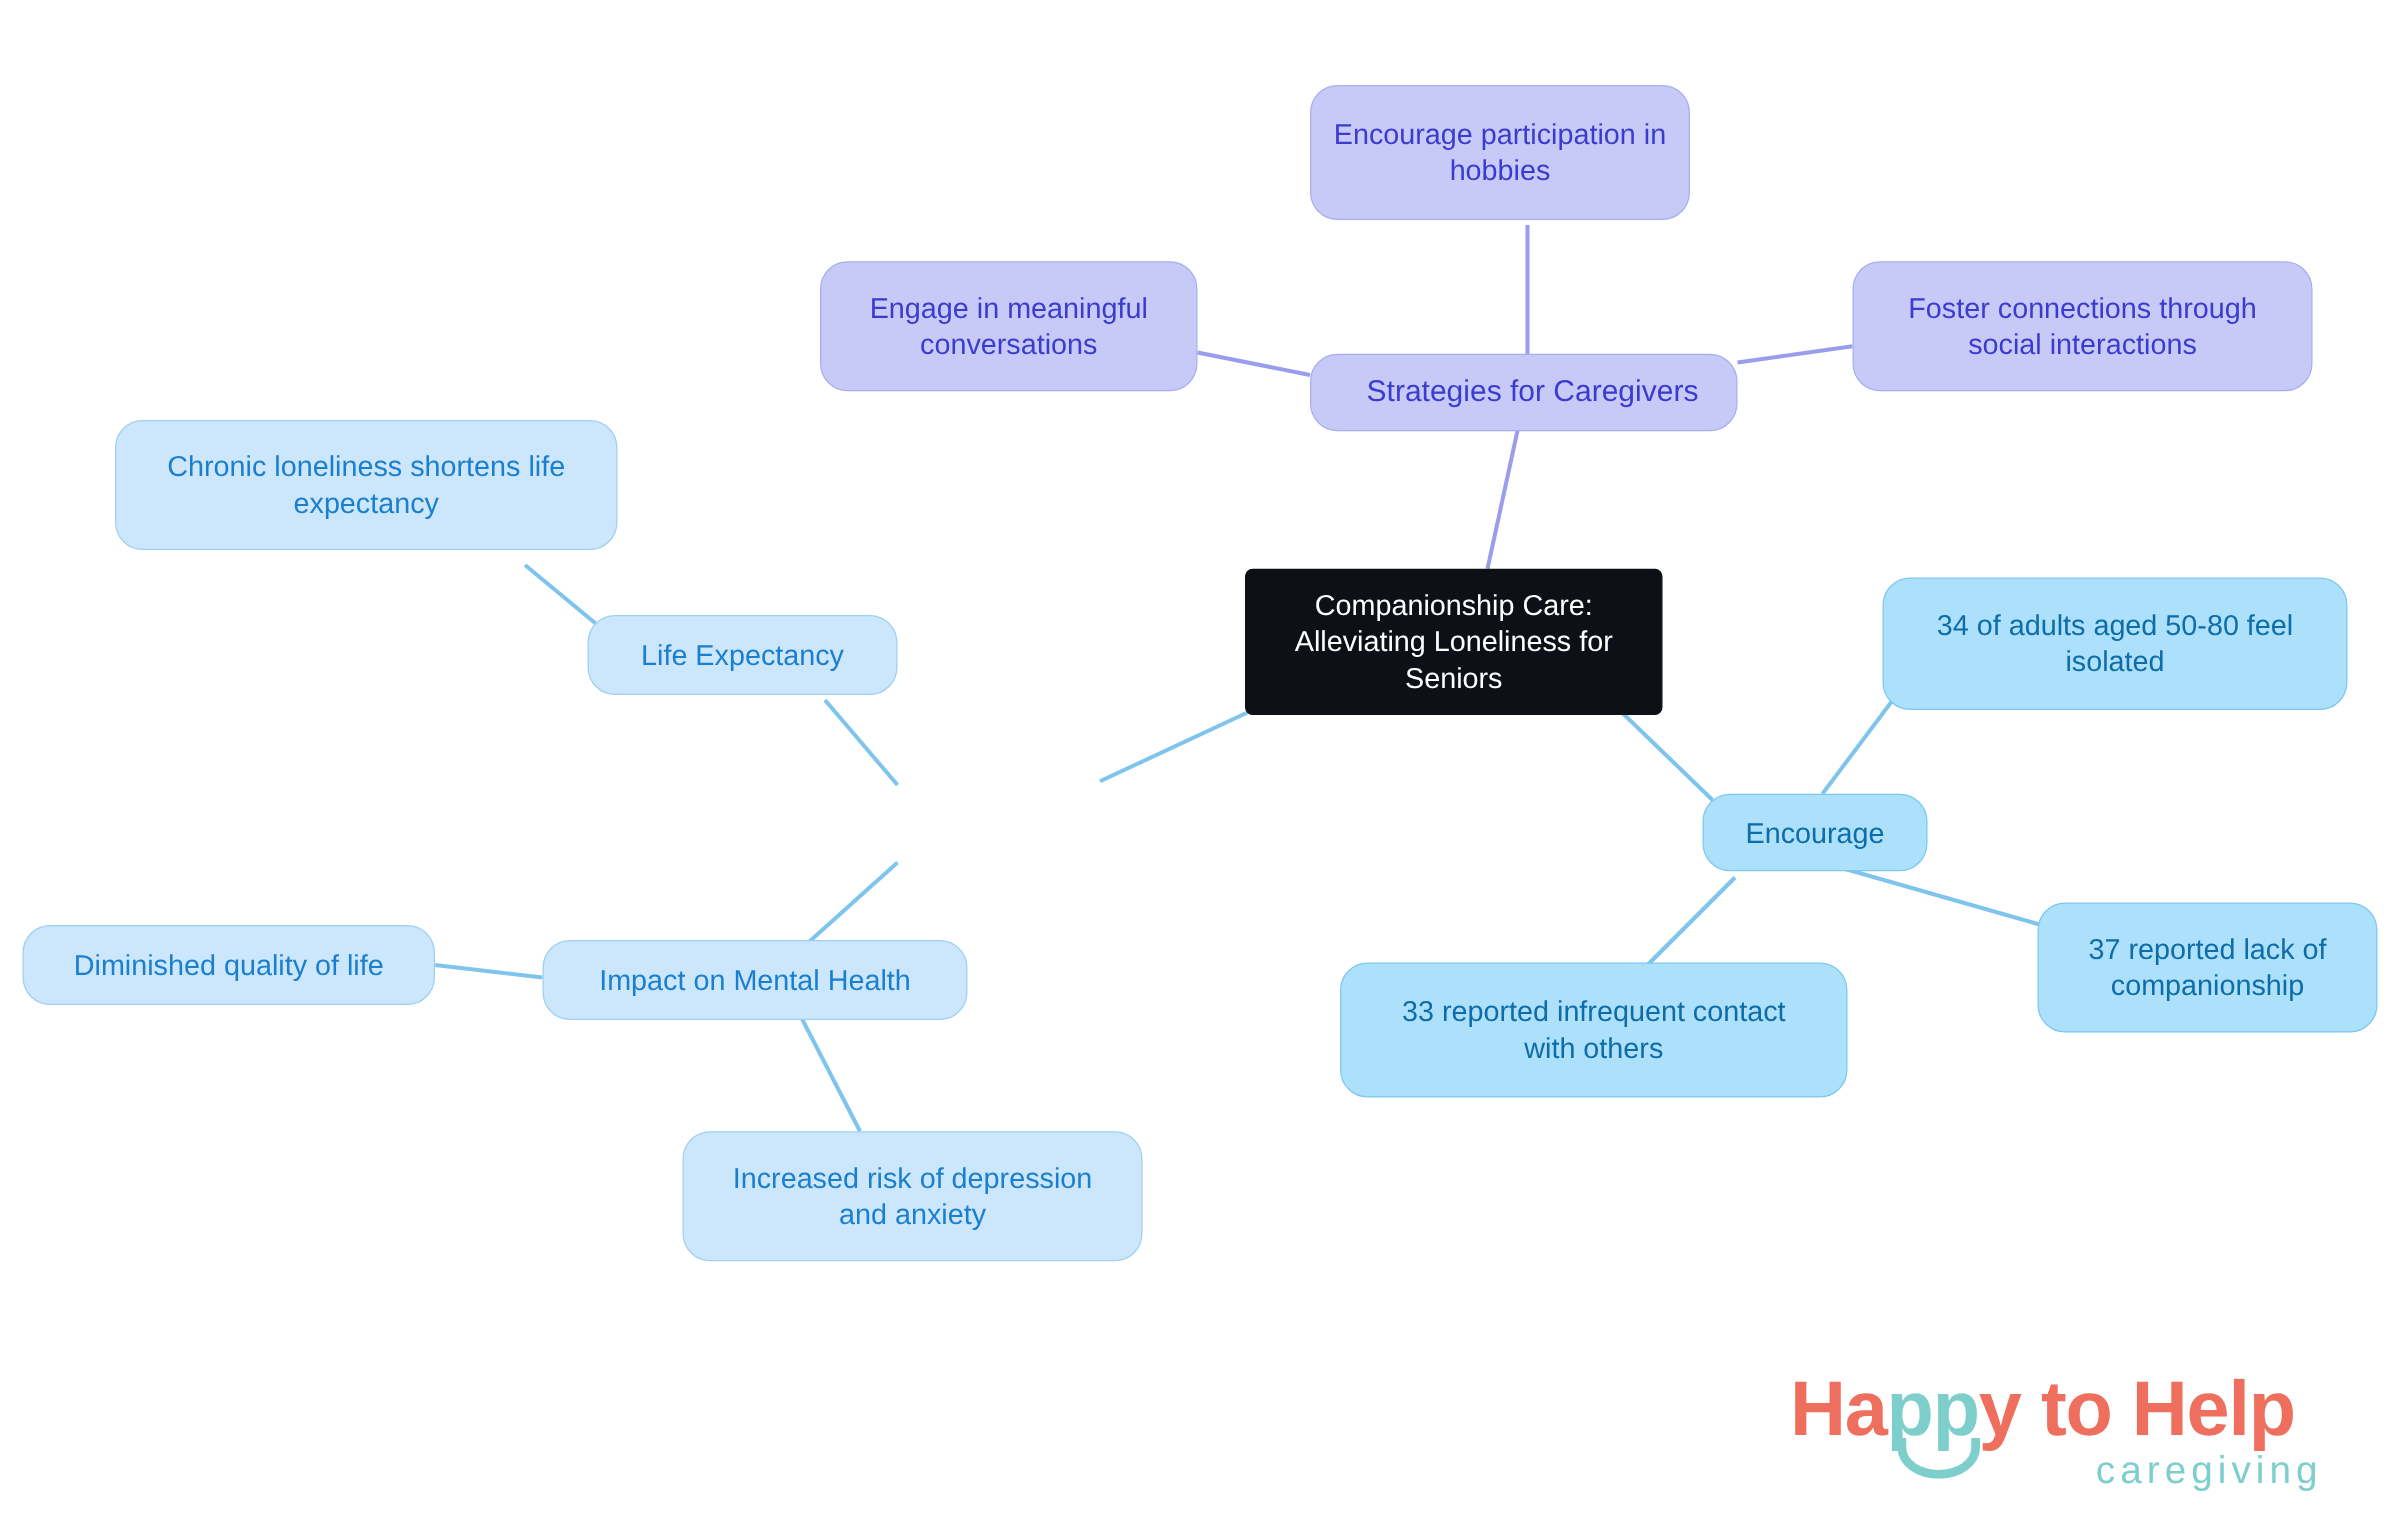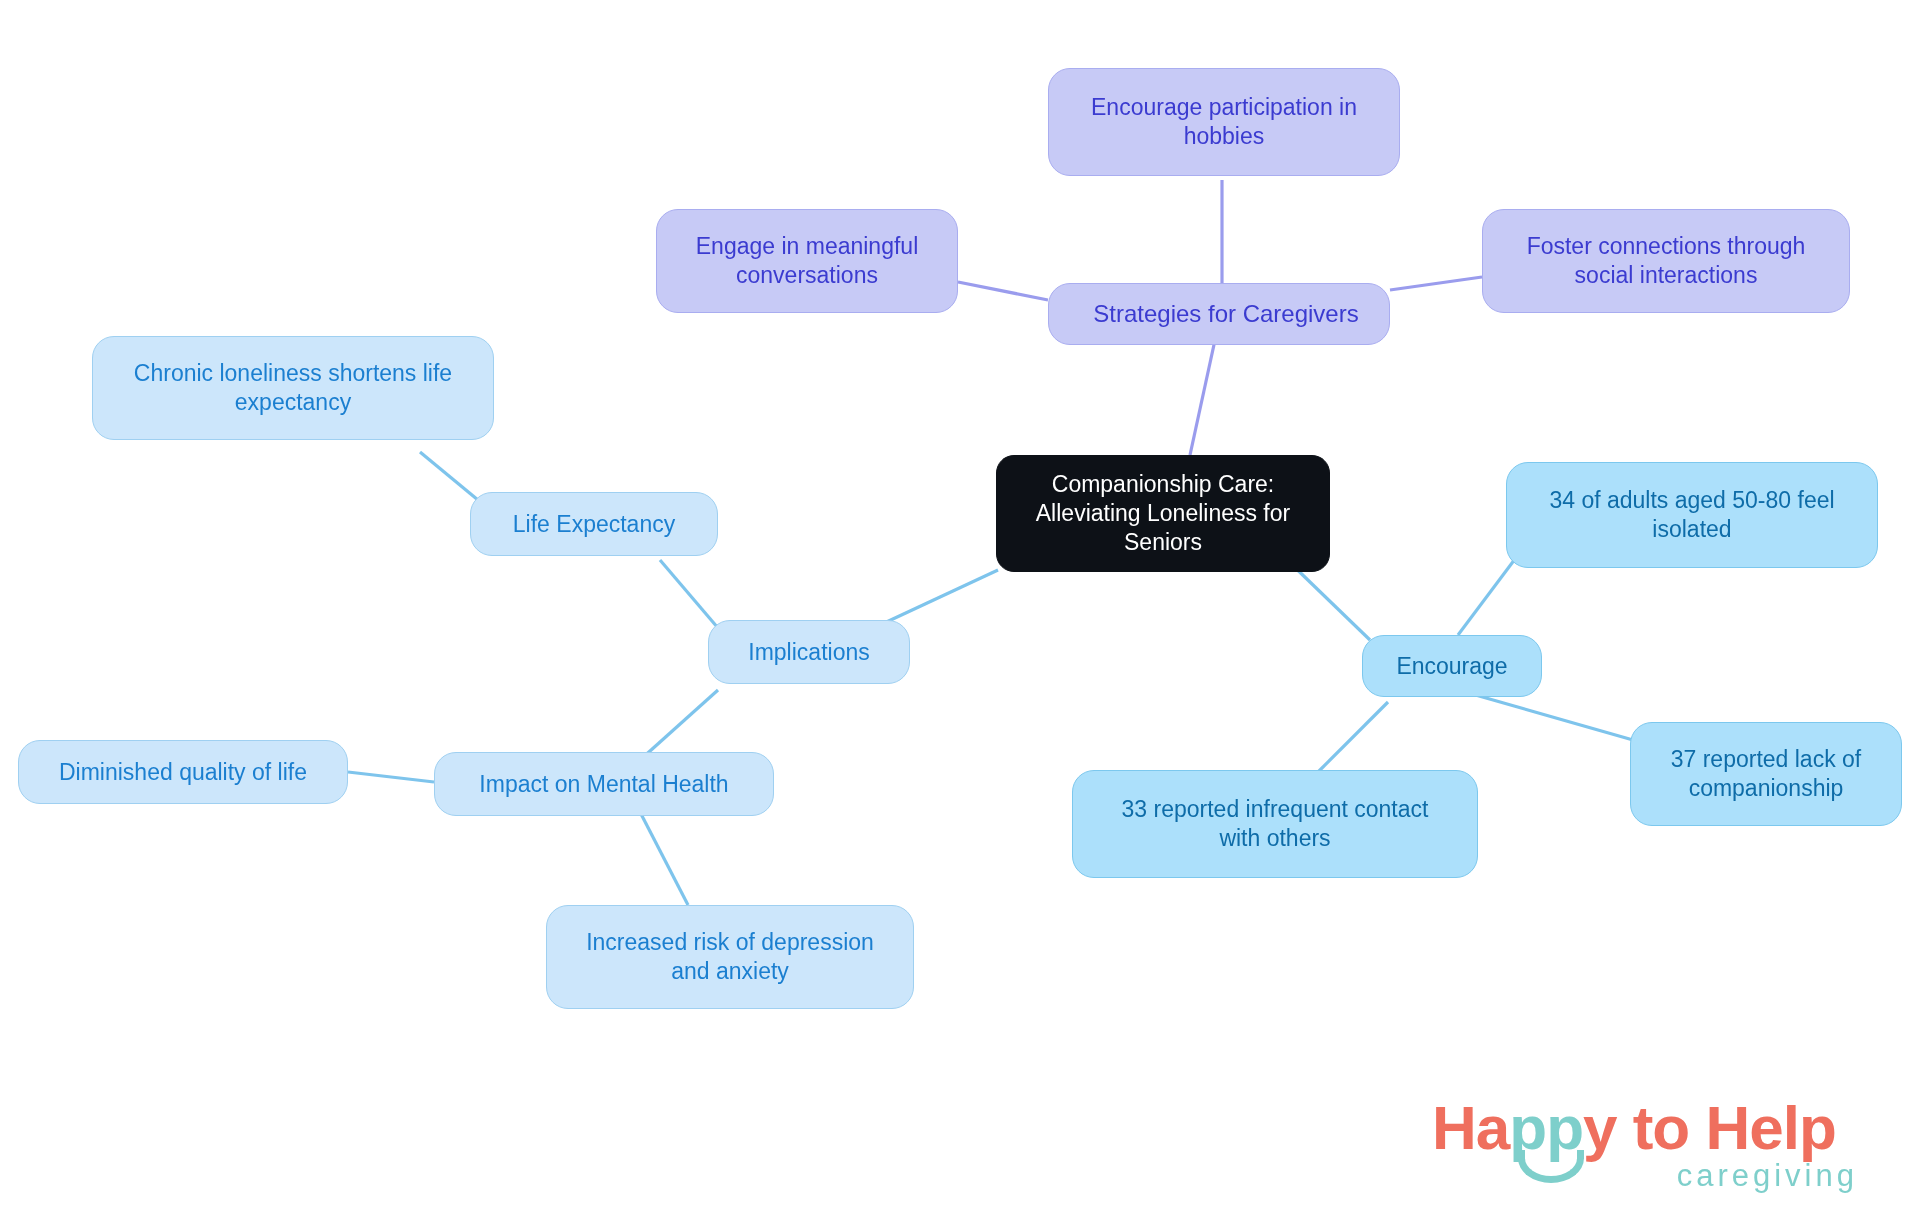--- a/index.html
+++ b/index.html
@@ -39,21 +39,21 @@
     padding: 6px 14px;
     white-space: pre-line;
   }
 
   
   .node.root {
     background: #0d1117;
     border: 1px solid #0d1117;
     color: #ffffff;
     font-size: 23px;
-    border-radius: 18px;
+    border-radius: 6px;
   }
 
   
   .node.purple {
     background: #c7caf6;
     border: 1.6px solid #a9adf0;
     color: #3b3bd0;
     font-size: 23px;
   }
   .node.purple.branch {
@@ -152,41 +152,40 @@
 
     <path d="M 640 812 L 688 905" stroke="#7ec4ec" stroke-width="3.2" fill="none"></path>
   </svg>
 
   <div class="node root" style="left:996px; top:455px; width:334px; height:117px;">Companionship Care:
 Alleviating Loneliness for
 Seniors</div>
 
   <div class="node purple branch" style="left:1048px; top:283px; width:342px; height:62px;padding-left:28px;">Strategies for Caregivers</div>
 
-  <div class="node purple" style="left:1048px; top:68px; width:352px; height:108px;">Encourage participation in
+  <div class="node purple" style="left:1048px; top:68px; width:304px; height:108px;">Encourage participation in
 hobbies</div>
 
   <div class="node purple" style="left:656px; top:209px; width:302px; height:104px;">Engage in meaningful
 conversations</div>
 
   <div class="node purple" style="left:1482px; top:209px; width:368px; height:104px;">Foster connections through
 social interactions</div>
 
   <div class="node blue-mid" style="left:1362px; top:635px; width:180px; height:62px;">Encourage</div>
 
   <div class="node blue-mid" style="left:1506px; top:462px; width:372px; height:106px;">34 of adults aged 50-80 feel
 isolated</div>
 
   <div class="node blue-mid" style="left:1630px; top:722px; width:272px; height:104px;">37 reported lack of
 companionship</div>
 
   <div class="node blue-mid" style="left:1072px; top:770px; width:406px; height:108px;">33 reported infrequent contact
 with others</div>
 
-  <div class="node blue-light" style="left:708px; top:620px; width:202px; height:64px;">Implications</div>
 
   <div class="node blue-light" style="left:470px; top:492px; width:248px; height:64px;">Life Expectancy</div>
 
   <div class="node blue-light" style="left:434px; top:752px; width:340px; height:64px;">Impact on Mental Health</div>
 
   <div class="node blue-light" style="left:92px; top:336px; width:402px; height:104px;">Chronic loneliness shortens life
 expectancy</div>
 
   <div class="node blue-light" style="left:18px; top:740px; width:330px; height:64px;">Diminished quality of life</div>
 

